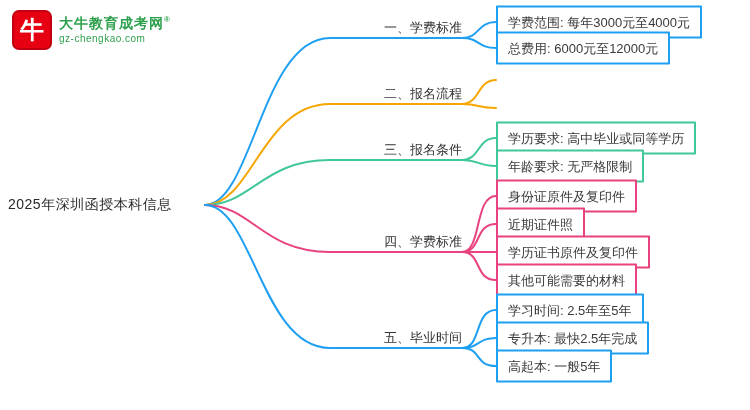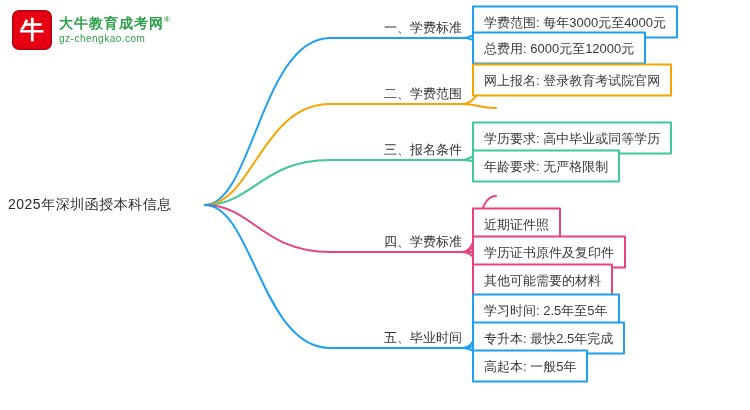--- a/index.html
+++ b/index.html
@@ -13,21 +13,21 @@
   .logo-text{display:flex;flex-direction:column;line-height:1.15;}
   .brand{font-size:14px;font-weight:bold;letter-spacing:1px;}
   .brand sup{font-size:8px;}
   .domain{font-size:10px;margin-top:2px;letter-spacing:.5px;}
 
   
   .root{position:absolute;left:8px;top:205px;transform:translateY(-50%);font-size:14px;color:#2b2b2b;
         white-space:nowrap;letter-spacing:.5px;}
   .branch-label{position:absolute;left:330px;width:132px;height:20px;text-align:right;font-size:13px;
                 color:#333;white-space:nowrap;line-height:20px;}
-  .leaf{position:absolute;left:472px;transform:translateY(-50%);background:#fff;border:2px solid #999;
+  .leaf{position:absolute;left:496px;transform:translateY(-50%);background:#fff;border:2px solid #999;
         border-radius:1px;padding:6px 10px;font-size:13px;line-height:17px;color:#3a3a3a;white-space:nowrap;}
 
   svg.connectors{position:absolute;left:0;top:0;width:750px;height:410px;}
   svg.connectors path{fill:none;stroke-width:2;stroke-linecap:round;}
 </style>
 </head>
 <body>
 
 <div class="stage">
 
@@ -62,33 +62,33 @@
       <div class="brand">
         <span>大牛教育成考网</span><sup>®</sup>
       </div>
       <div class="domain">gz-chengkao.com</div>
     </div>
   </div>
 
   <div class="root">2025年深圳函授本科信息</div>
 
   <div class="branch-label" style="top:18px">一、学费标准</div>
-  <div class="branch-label" style="top:84px">二、学费范围</div>
+  <div class="branch-label" style="top:84px">二、报名流程</div>
   <div class="branch-label" style="top:140px">三、报名条件</div>
   <div class="branch-label" style="top:232px">四、学费标准</div>
   <div class="branch-label" style="top:328px">五、毕业时间</div>
 
   <div class="leaf" style="top: 22px; border-color: rgb(30, 159, 242);">学费范围: 每年3000元至4000元</div>
   <div class="leaf" style="top: 48px; border-color: rgb(30, 159, 242); text-align: right;">总费用: 6000元至12000元</div>
 
-  <div class="leaf" style="top: 80px; border-color: rgb(247, 166, 0);">网上报名: 登录教育考试院官网</div>
 
   <div class="leaf" style="top: 138px; border-color: rgb(64, 199, 154);">学历要求: 高中毕业或同等学历</div>
   <div class="leaf" style="top: 166px; border-color: rgb(64, 199, 154);">年龄要求: 无严格限制</div>
 
+  <div class="leaf" style="top: 196px; border-color: rgb(232, 67, 128);">身份证原件及复印件</div>
   <div class="leaf" style="top: 224px; border-color: rgb(232, 67, 128);">近期证件照</div>
   <div class="leaf" style="top: 252px; border-color: rgb(232, 67, 128);">学历证书原件及复印件</div>
   <div class="leaf" style="top: 280px; border-color: rgb(232, 67, 128);">其他可能需要的材料</div>
 
   <div class="leaf" style="top: 310px; border-color: rgb(30, 159, 242);">学习时间: 2.5年至5年</div>
   <div class="leaf" style="top: 338px; border-color: rgb(30, 159, 242);">专升本: 最快2.5年完成</div>
   <div class="leaf" style="top: 366px; border-color: rgb(30, 159, 242);">高起本: 一般5年</div>
 
 </div>
 

